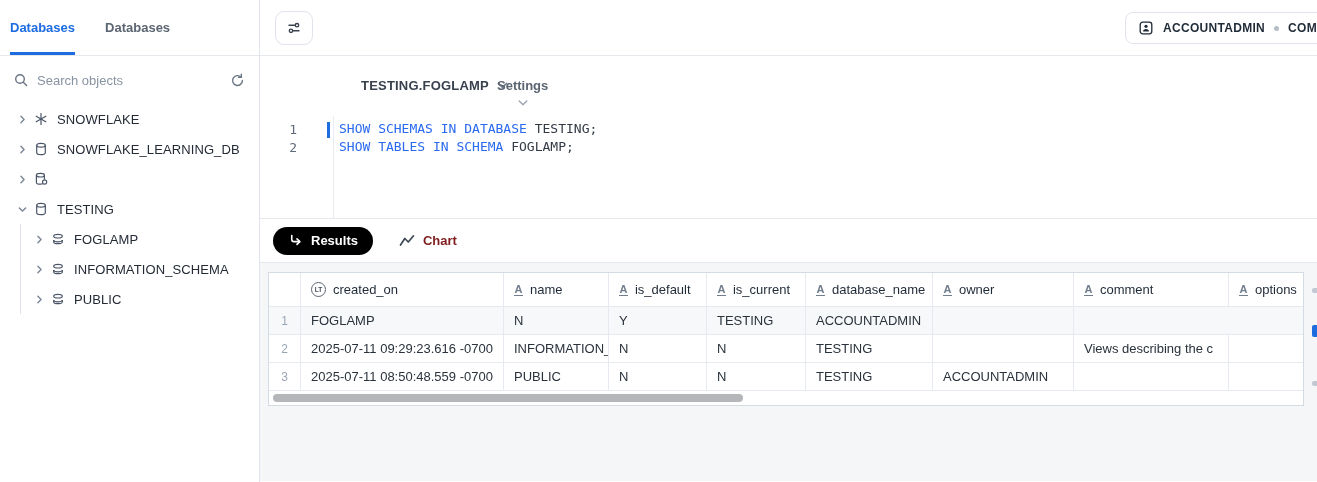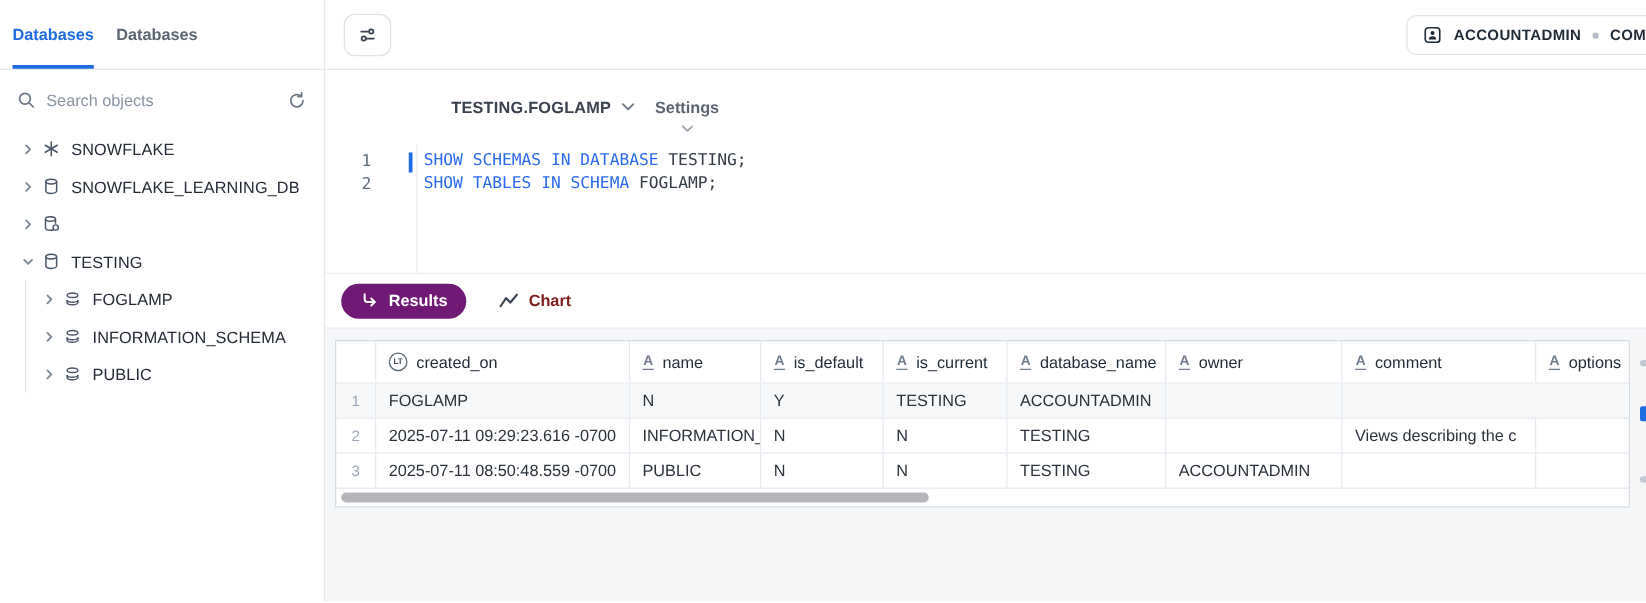--- a/index.html
+++ b/index.html
@@ -4,21 +4,21 @@
 <style>
   * { margin:0; padding:0; box-sizing:border-box; }
   html,body { width:1317px; height:482px; overflow:hidden; background:#fff;
               font-family:"Liberation Sans", sans-serif; }
   .screen { position:relative; width:1317px; height:482px; background:#fff; overflow:hidden; }
 
   
   .sidebar { position:absolute; left:0; top:0; width:260px; height:482px; background:#fff;
              border-right:1px solid #e2e6ec; }
   .side-tabs { height:56px; border-bottom:1px solid #e5e8ec; display:flex; align-items:stretch;
-               padding-left:10px; gap:18px; }
+               padding-left:10px; gap:30px; }
   .side-tab { display:flex; align-items:center; font-size:13px; font-weight:700; color:#5b6572;
               cursor:pointer; border-bottom:3px solid transparent; padding-top:3px; }
   .side-tab.active { color:#1d6ce0; border-bottom-color:#1d6ce0; }
   .search-row { height:44px; display:flex; align-items:center; padding:0 14px; margin-top:2px; }
   .search-ph { font-size:13px; color:#8893a1; margin-left:9px; }
   .refresh-btn { margin-left:auto; color:#6b7684; display:flex; cursor:pointer; }
   .tree { position:absolute; top:104px; left:0; right:0; }
   .tree-item { height:30px; display:flex; align-items:center; cursor:pointer; padding-left:13px; }
   .tree-item.child { padding-left:30px; }
   .tw { width:18px; display:flex; justify-content:center; color:#7c8796; }
@@ -36,36 +36,36 @@
                  border-radius:8px; background:#fff; display:flex; align-items:center; padding:0 12px;
                  gap:9px; cursor:pointer; }
   .ctx-text { font-size:12px; font-weight:700; color:#1f2a37; letter-spacing:.3px; white-space:nowrap; }
   .ctx-dot { width:5px; height:5px; border-radius:50%; background:#b6bdc7; flex:0 0 auto; }
 
   
   .worksheet { position:relative; height:162px; background:#fff; }
   .ws-ctx { position:absolute; left:85px; top:22px; display:flex; align-items:center; gap:8px;
             cursor:pointer; }
   .ws-ctx-label { font-size:13px; font-weight:700; color:#39414e; letter-spacing:.2px;margin-left:16px; }
-  .ws-settings { position:absolute; left:264px; top:22px; display:flex; align-items:center; gap:7px;
+  .ws-settings { position:absolute; left:237px; top:22px; display:flex; align-items:center; gap:7px;
                  cursor:pointer;flex-direction:column; }
   .ws-settings-label { font-size:13px; font-weight:600; color:#5b6572; }
   .chev { color:#8a94a3; display:flex; }
   .gutter-divider { position:absolute; left:73px; top:60px; height:102px; width:1px; background:#e8ebf0; }
   .lnum { position:absolute; left:0; width:37px; text-align:right; font-family:"DejaVu Sans Mono", monospace;
           font-size:13px; color:#5f6b7a; }
   .cursor-bar { position:absolute; left:67px; top:66px; width:3px; height:16px; background:#1d6ce0; }
   .code-line { position:absolute; left:79px; font-family:"DejaVu Sans Mono", monospace; font-size:13px;
                white-space:pre; color:#323a45; }
   .kw { color:#2a6af0; }
 
   
   .results-tabs { height:45px; background:#fff; border-top:1px solid #e5e8ec; border-bottom:1px solid #e5e8ec;
                   display:flex; align-items:center; padding-left:13px; gap:26px; }
-  .pill { height:28px; border-radius:14px; background:#701a75; color:#fff; display:flex; align-items:center;
+  .pill { height:28px; border-radius:14px; background:#000000; color:#fff; display:flex; align-items:center;
           padding:0 15px; gap:8px; cursor:pointer; }
   .pill-label { font-size:13px; font-weight:700; }
   .chart-tab { display:flex; align-items:center; gap:8px; color:#7f1d1d; cursor:pointer; }
   .chart-label { font-size:13px; font-weight:700; }
 
   
   .results-panel { position:relative; height:218px; background:#f5f6f8; }
   .grid-table { position:absolute; left:8px; top:9px; width:1036px; background:#fff;
                 border:1px solid #d5dbe3; }
   .trow { display:grid; grid-template-columns:32px 203px 105px 98px 99px 127px 141px 155px minmax(0,1fr);

